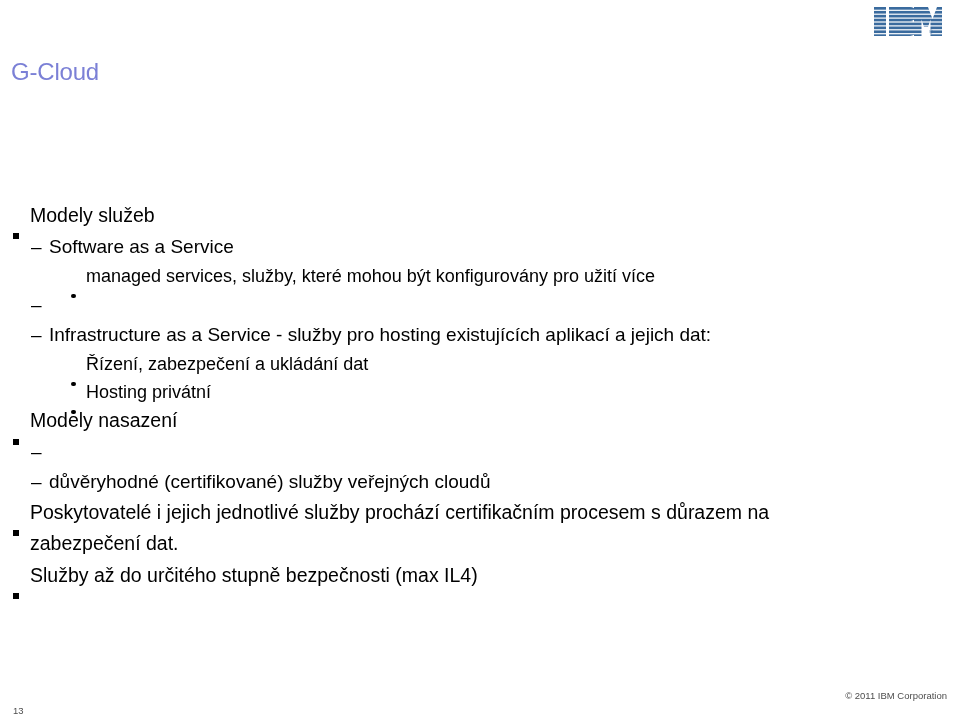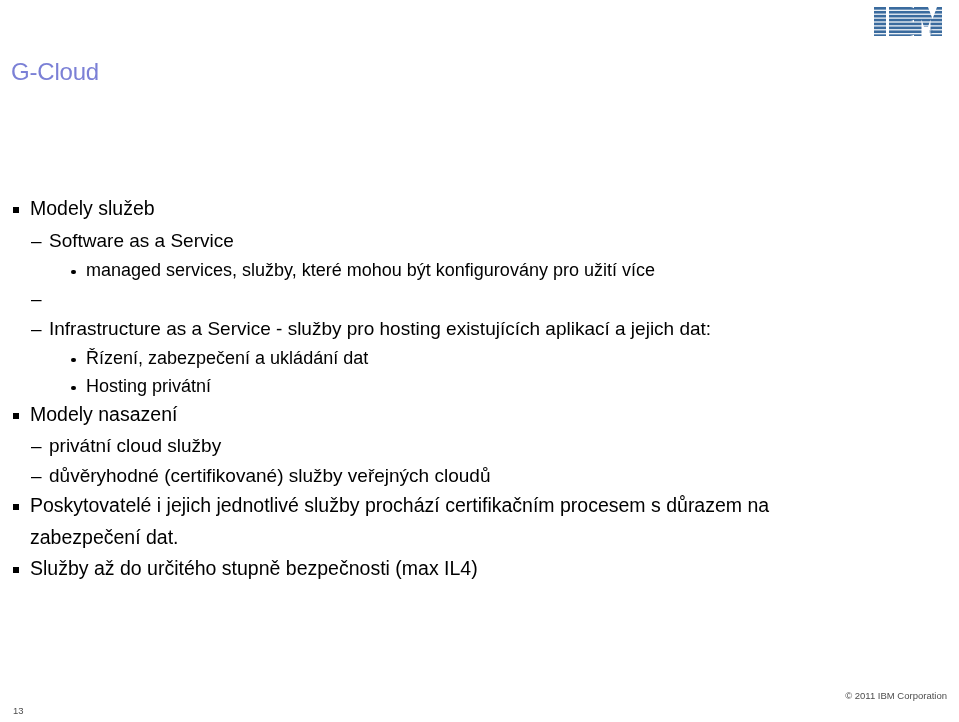--- a/index.html
+++ b/index.html
@@ -46,21 +46,21 @@
   
   .body-area {
     position: absolute;
     top: 199px;
     left: 0;
     right: 0;
   }
 
   .bullet-line {
     display: flex;
-    align-items: flex-start;
+    align-items: flex-end;
     color: #000000;
     line-height: 1.0;
   }
 
   .marker {
     flex: none;
     display: inline-block;
     text-align: left;
     color: #000000;
   }
@@ -223,21 +223,20 @@
     <span class="btext">Hosting privátní</span>
   </div>
 
   <div class="bullet-line lvl1">
     <span class="marker"></span>
     <span class="btext">Modely nasazení</span>
   </div>
 
   <div class="bullet-line lvl2">
     <span class="marker">–</span>
-    <span class="btext">privátní cloud služby</span>
   </div>
 
   <div class="bullet-line lvl2">
     <span class="marker">–</span>
     <span class="btext">důvěryhodné (certifikované) služby veřejných cloudů</span>
   </div>
 
   <div class="bullet-line lvl1">
     <span class="marker"></span>
     <span class="btext">Poskytovatelé i jejich jednotlivé služby prochází certifikačním procesem s důrazem na</span>

